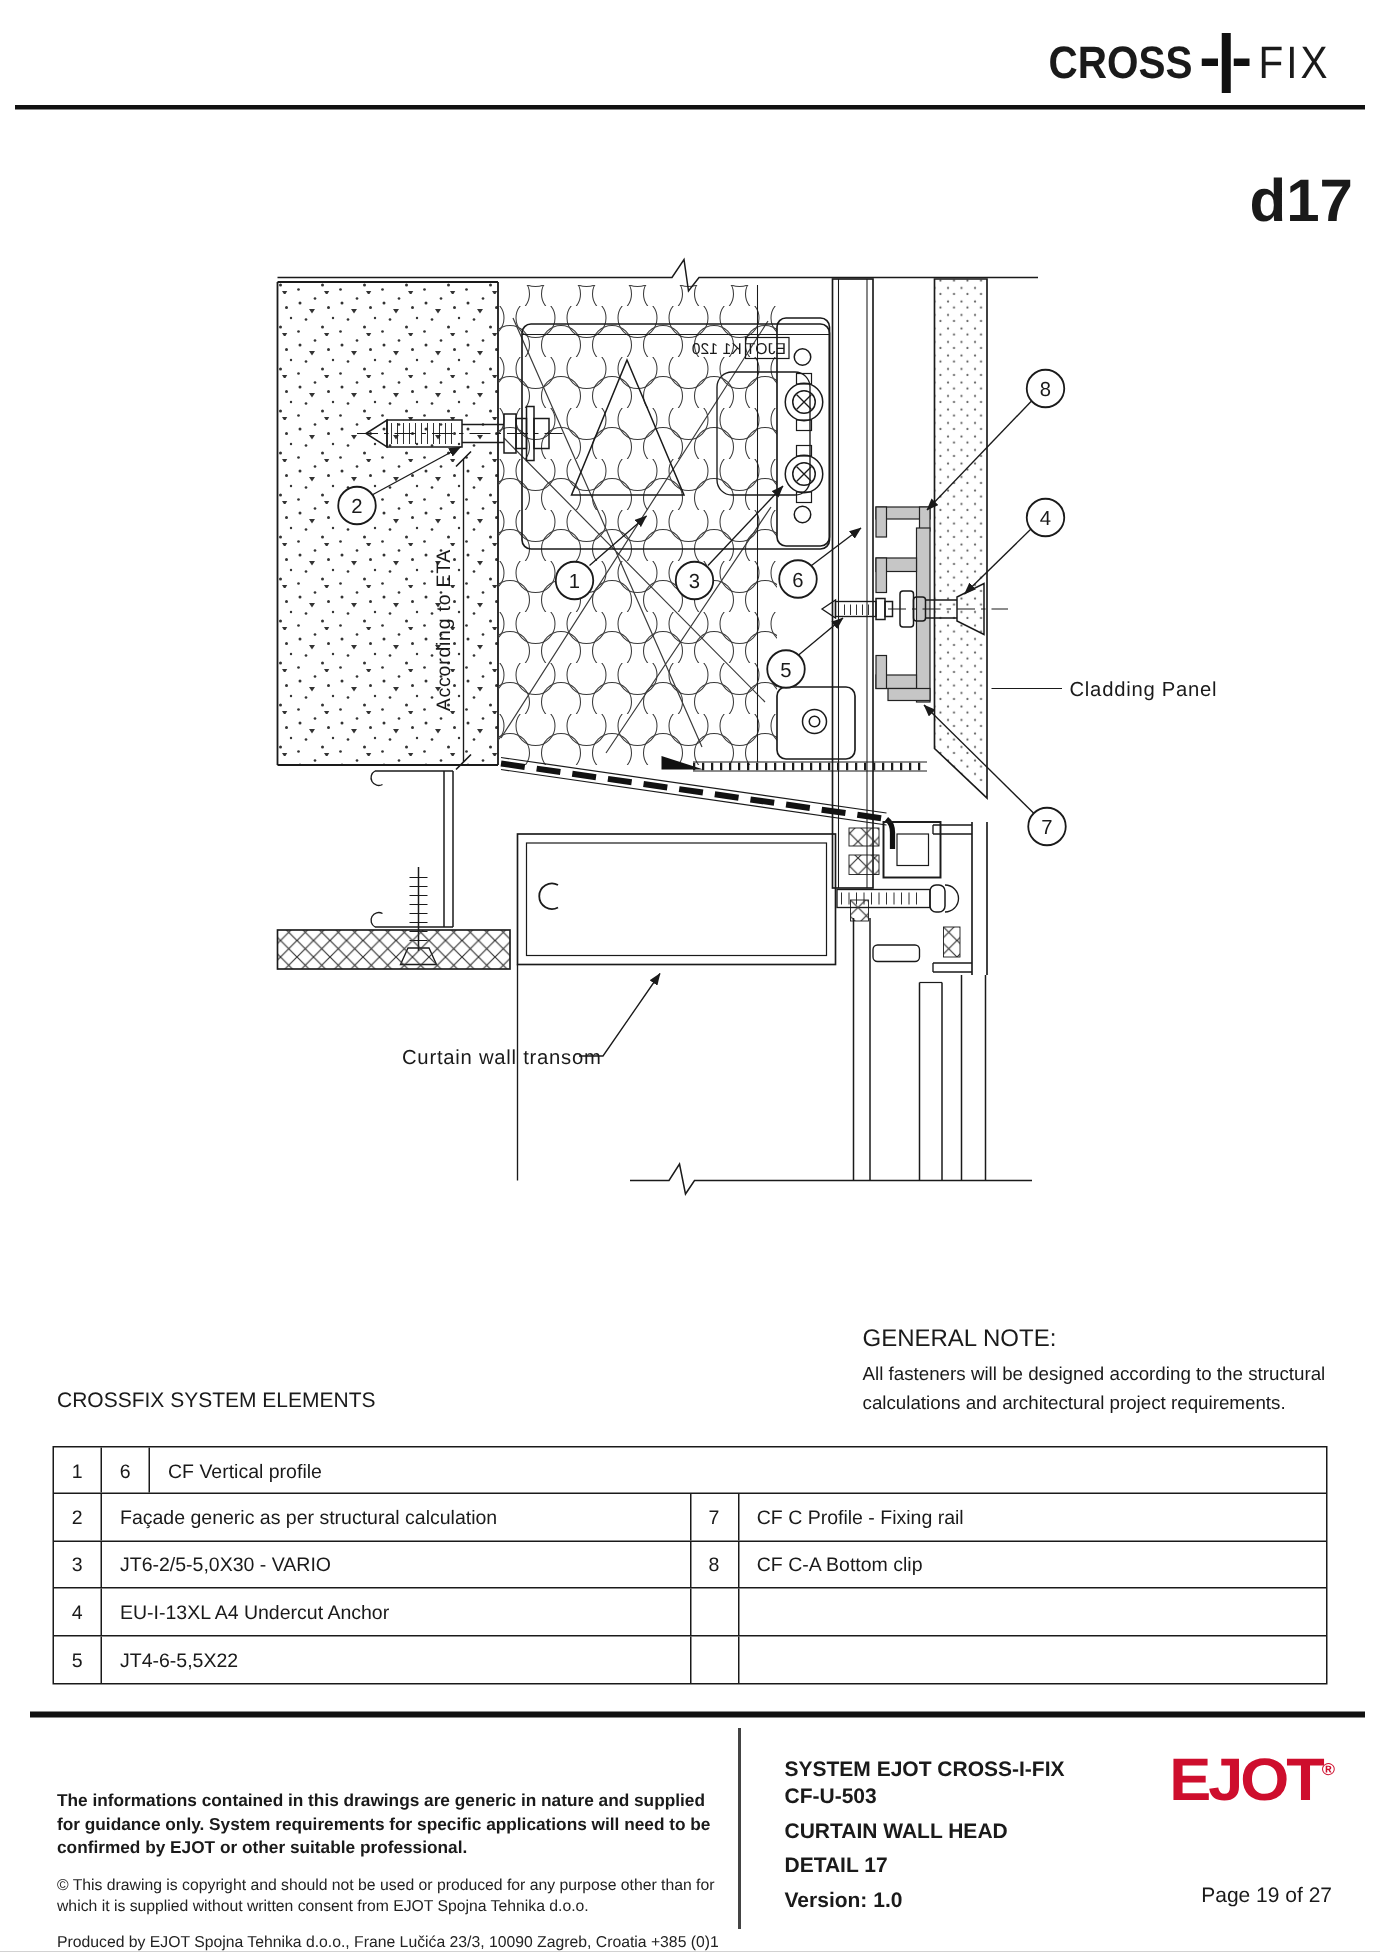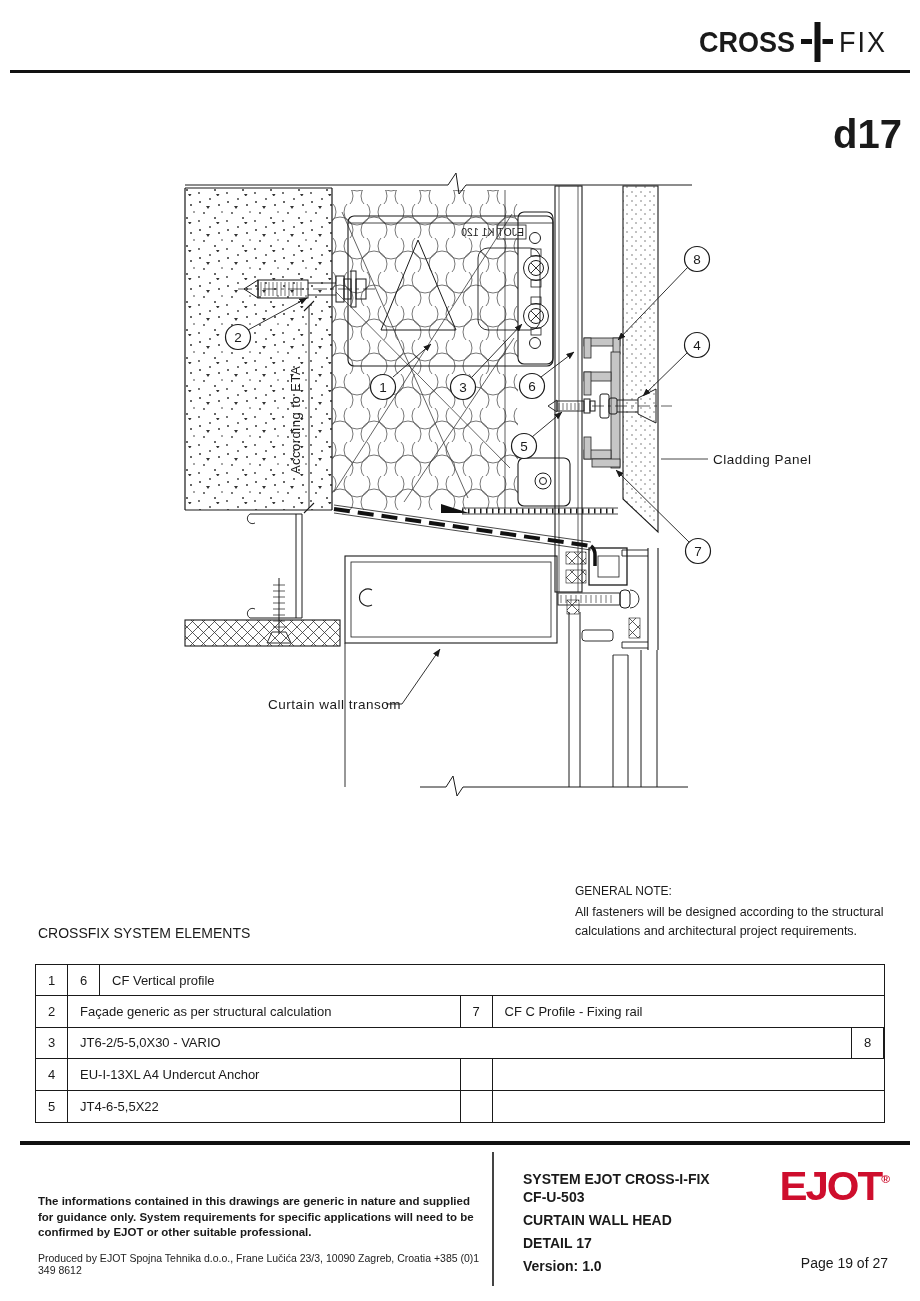--- a/index.html
+++ b/index.html
@@ -13,21 +13,21 @@
   .brand .sym { margin:0 6px; display:block; }
   .brand .fix { font-size:27px; font-weight:400; letter-spacing:2px; transform:scaleY(1.12); }
   .head-rule { position:absolute; left:10px; top:70px; width:900px; height:3px; background:#111; }
   .detail-code { position:absolute; left:833px; top:112px; font-size:40px; font-weight:bold; }
 
   
   .draw { position:absolute; left:0; top:0; }
 
   
   .gnote { position:absolute; left:575px; top:884px; width:312px; }
-  .gnote .t { font-size:12px; margin-bottom:5px; }
+  .gnote .t { font-size:16px; margin-bottom:5px; }
   .gnote .b { font-size:12.5px; line-height:18.5px; }
 
   
   .el-title { position:absolute; left:38px; top:925px; font-size:14px; }
   .el-table { position:absolute; left:35px; top:964px; width:850px; border:1.5px solid #1a1a1a; }
   .el-row { display:flex; height:31.4px; border-bottom:1.5px solid #1a1a1a; }
   .el-row:last-child { border-bottom:none; }
   .el-num { width:32px; border-right:1.5px solid #1a1a1a; display:flex; align-items:center; justify-content:center; font-size:13px; }
   .el-txt { flex:1; display:flex; align-items:center; padding-left:12px; font-size:13px; }
   .el-txt.lft { border-right:1.5px solid #1a1a1a; }
@@ -334,39 +334,41 @@
     <div class="el-row">
       <div class="el-num">2</div>
       <div class="el-txt lft">Façade generic as per structural calculation</div>
       <div class="el-num">7</div>
       <div class="el-txt">CF C Profile - Fixing rail</div>
     </div>
     <div class="el-row">
       <div class="el-num">3</div>
       <div class="el-txt lft">JT6-2/5-5,0X30 - VARIO</div>
       <div class="el-num">8</div>
+      <div class="el-txt">CF C-A  Bottom clip</div>
     </div>
     <div class="el-row">
       <div class="el-num">4</div>
       <div class="el-txt lft">EU-I-13XL A4 Undercut Anchor</div>
       <div class="el-num"></div>
       <div class="el-txt"></div>
     </div>
     <div class="el-row">
       <div class="el-num">5</div>
       <div class="el-txt lft">JT4-6-5,5X22</div>
       <div class="el-num"></div>
       <div class="el-txt"></div>
     </div>
   </div>
 
   <div class="foot-rule"></div>
   <div class="foot-div"></div>
   <div class="foot-left">
     <div class="p1">The informations contained in this drawings are generic in nature and supplied for guidance only. System requirements for specific applications will need to be confirmed by EJOT or other suitable professional.</div>
+    <div class="p2">© This drawing is copyright and should not be used or produced for any purpose other than for which it is supplied without written consent from EJOT Spojna Tehnika d.o.o.</div>
     <div class="p3">Produced by EJOT Spojna Tehnika d.o.o., Frane Lučića 23/3, 10090 Zagreb, Croatia +385 (0)1 349 8612</div>
   </div>
   <div class="foot-mid">
     <div class="l">SYSTEM EJOT CROSS-I-FIX</div>
     <div class="l">CF-U-503</div>
     <div class="l sp">CURTAIN WALL HEAD</div>
     <div class="l sp">DETAIL 17</div>
     <div class="l sp">Version: 1.0</div>
   </div>
   <div class="ejot-logo"><span>EJOT</span><sup>®</sup></div>

